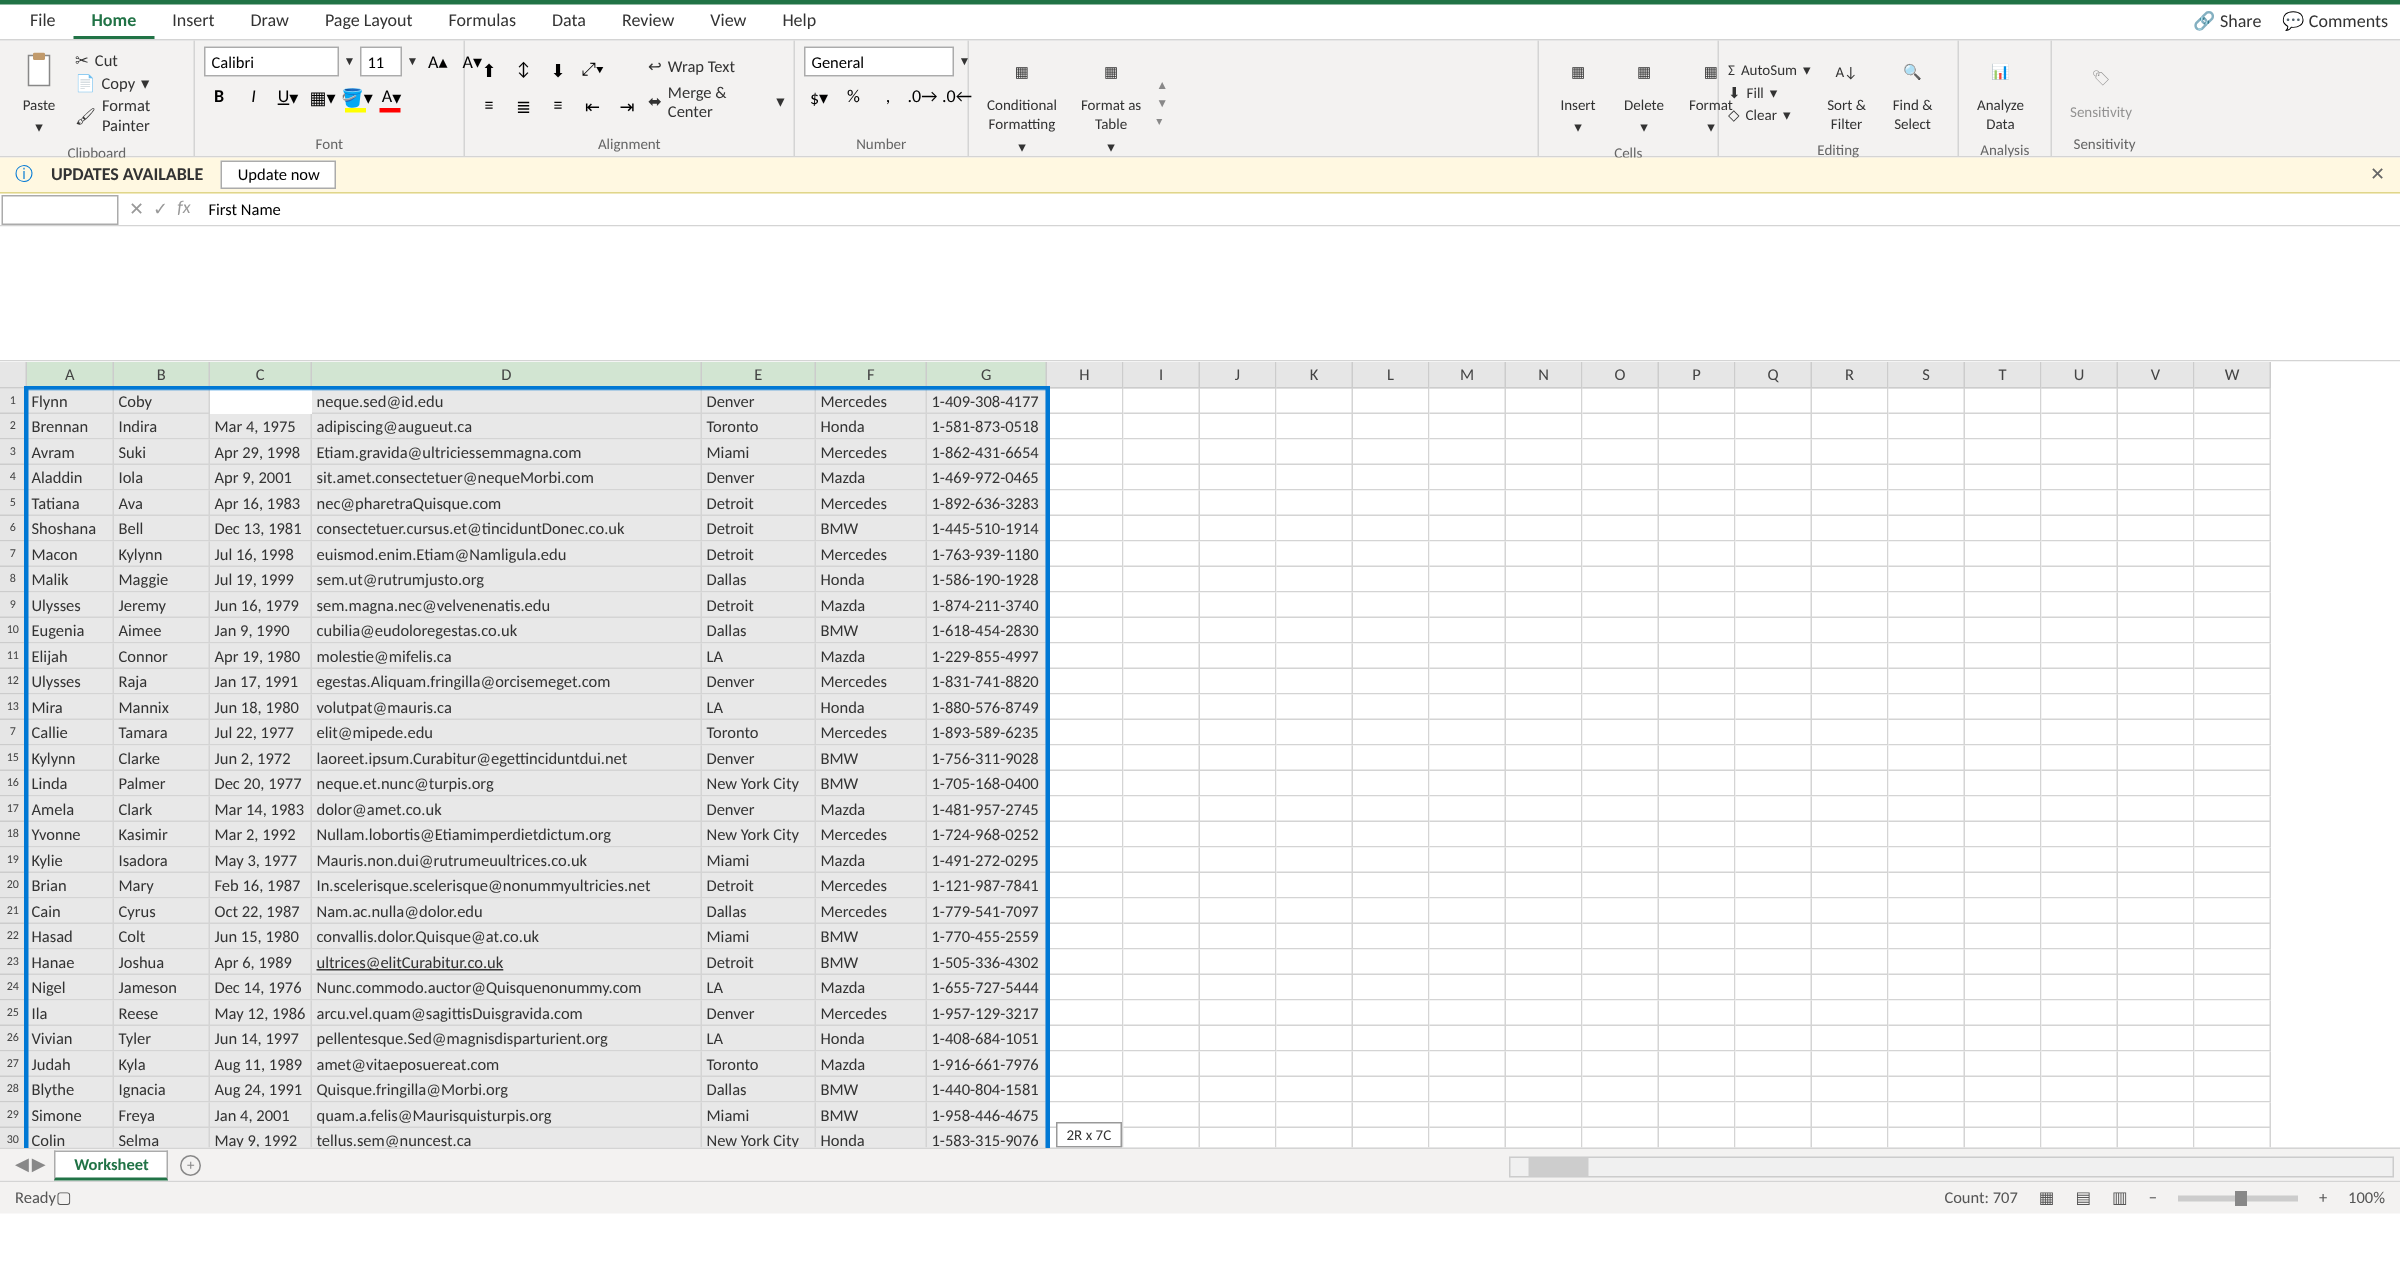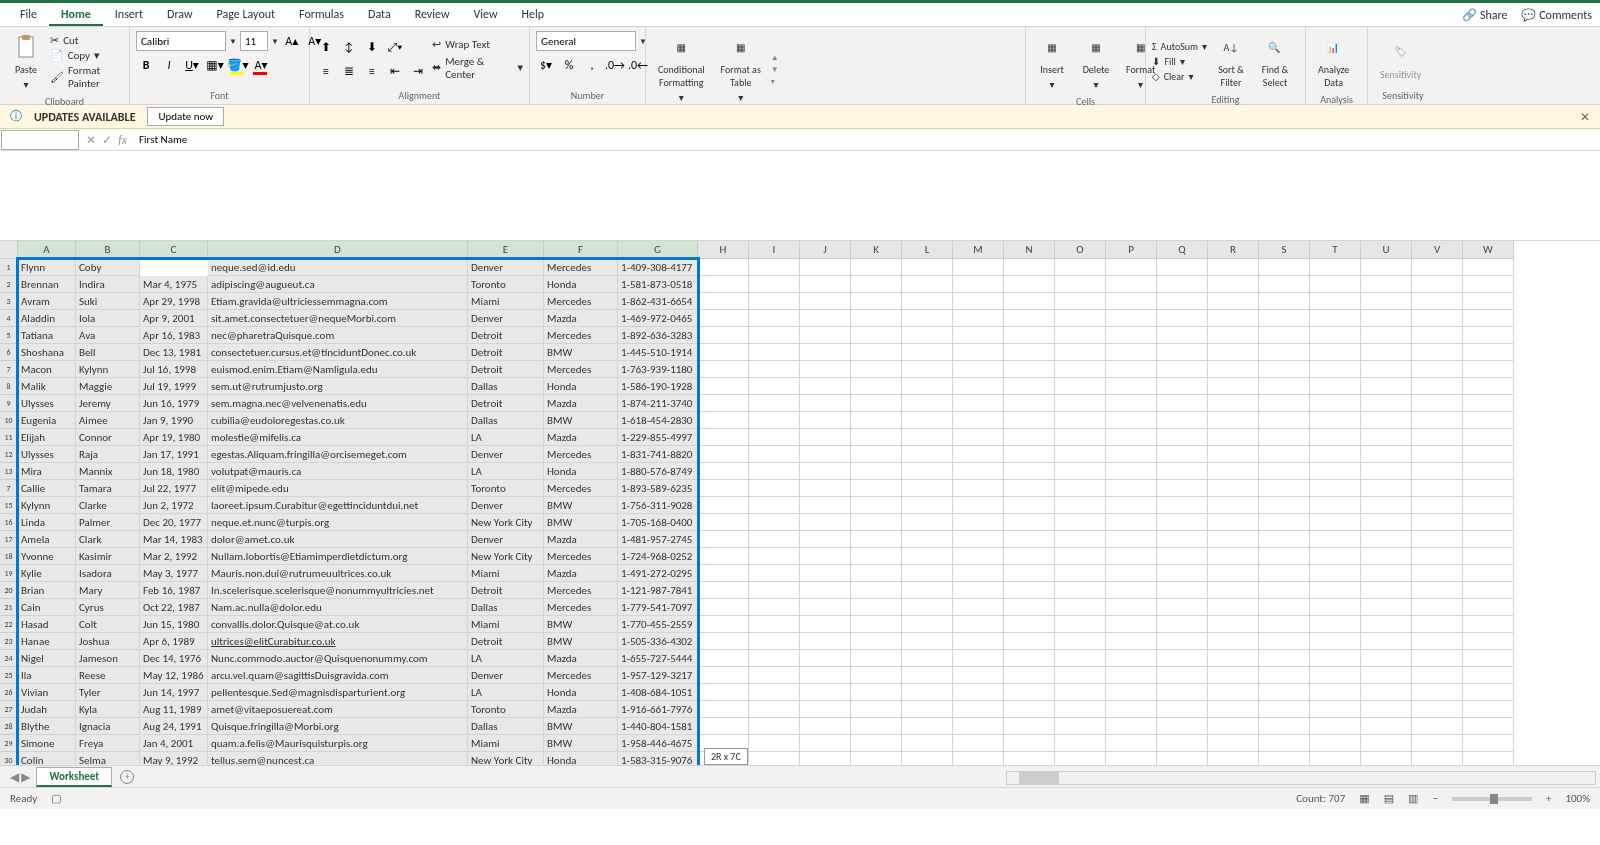--- a/index.html
+++ b/index.html
@@ -1081,21 +1081,21 @@
     <span>▶</span>
   </div>
   <div class="stab">Worksheet</div>
   <div class="circ">+</div>
   <div class="hscroll">
       <div class="hthumb"></div>
     </div>
 </div>
 
 <div class="status">
-  <div style="display:flex;gap:14px;align-items:flex-end">
+  <div style="display:flex;align-items:flex-end">
     <span>Ready</span>
     <span>▢</span>
   </div>
   <div class="status-r">
     <span>Count: 707</span>
     <span>▦</span>
     <span>▤</span>
     <span>▥</span>
     <span>−</span>
     <div class="zoom-line">

